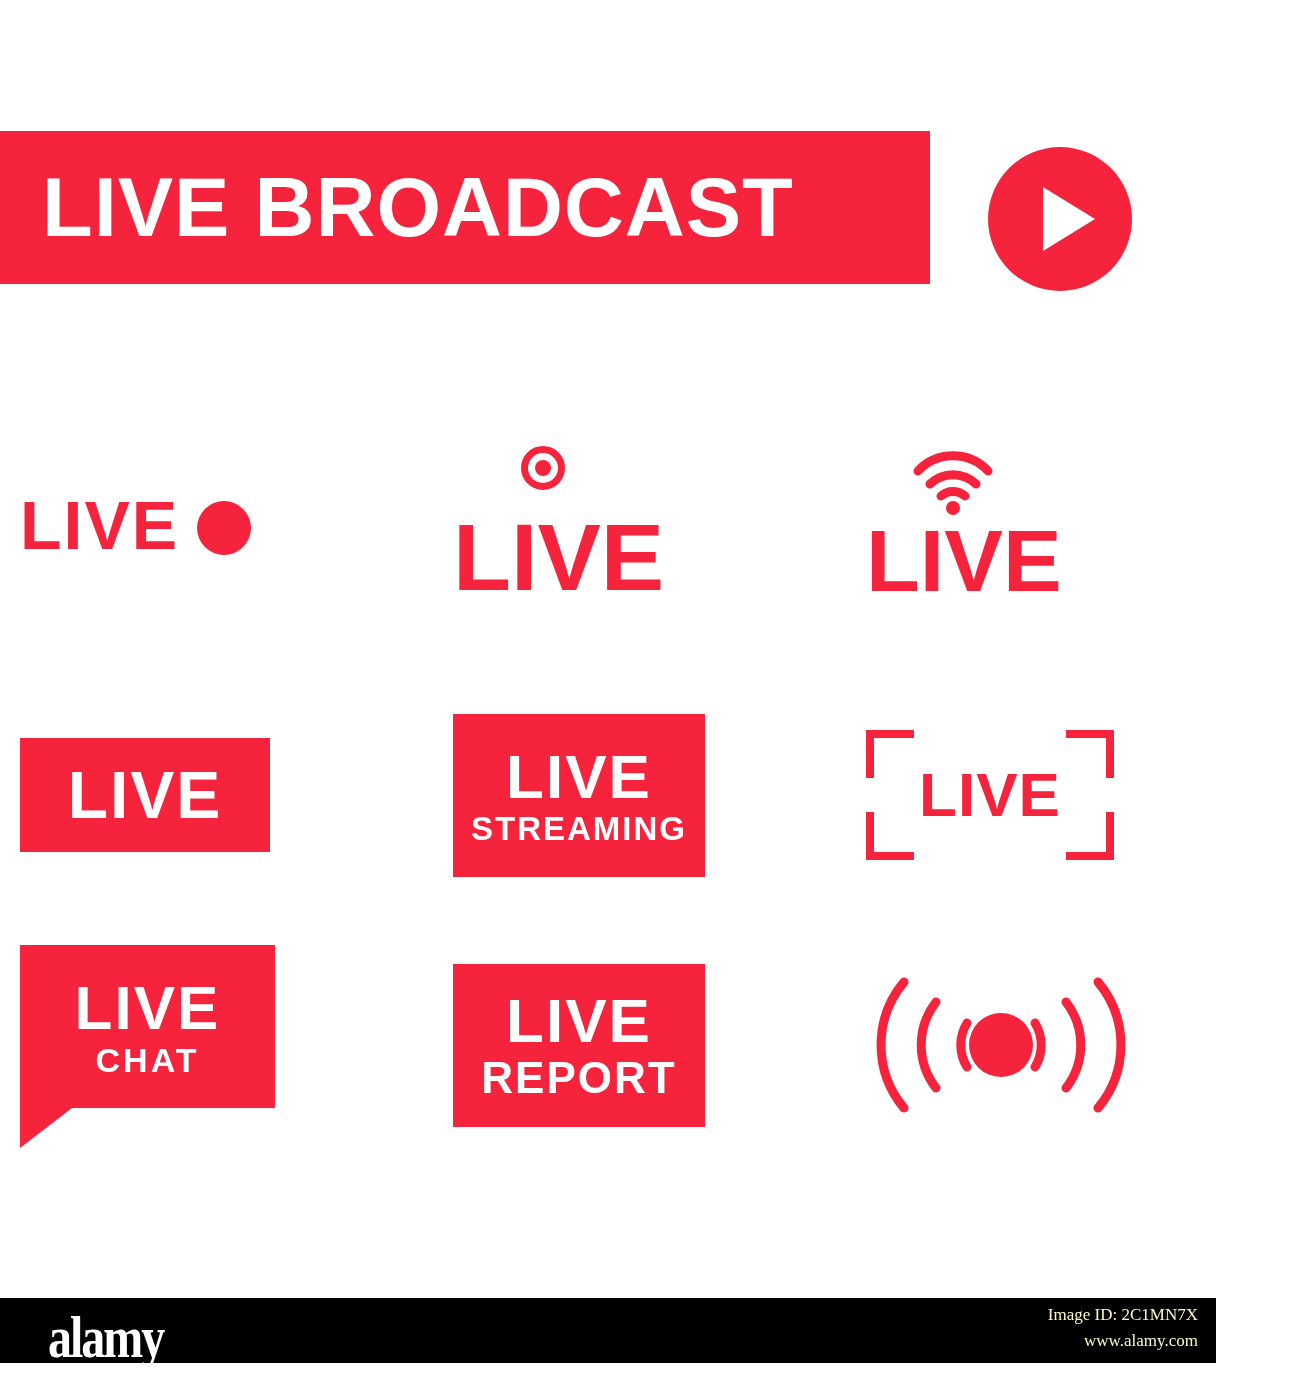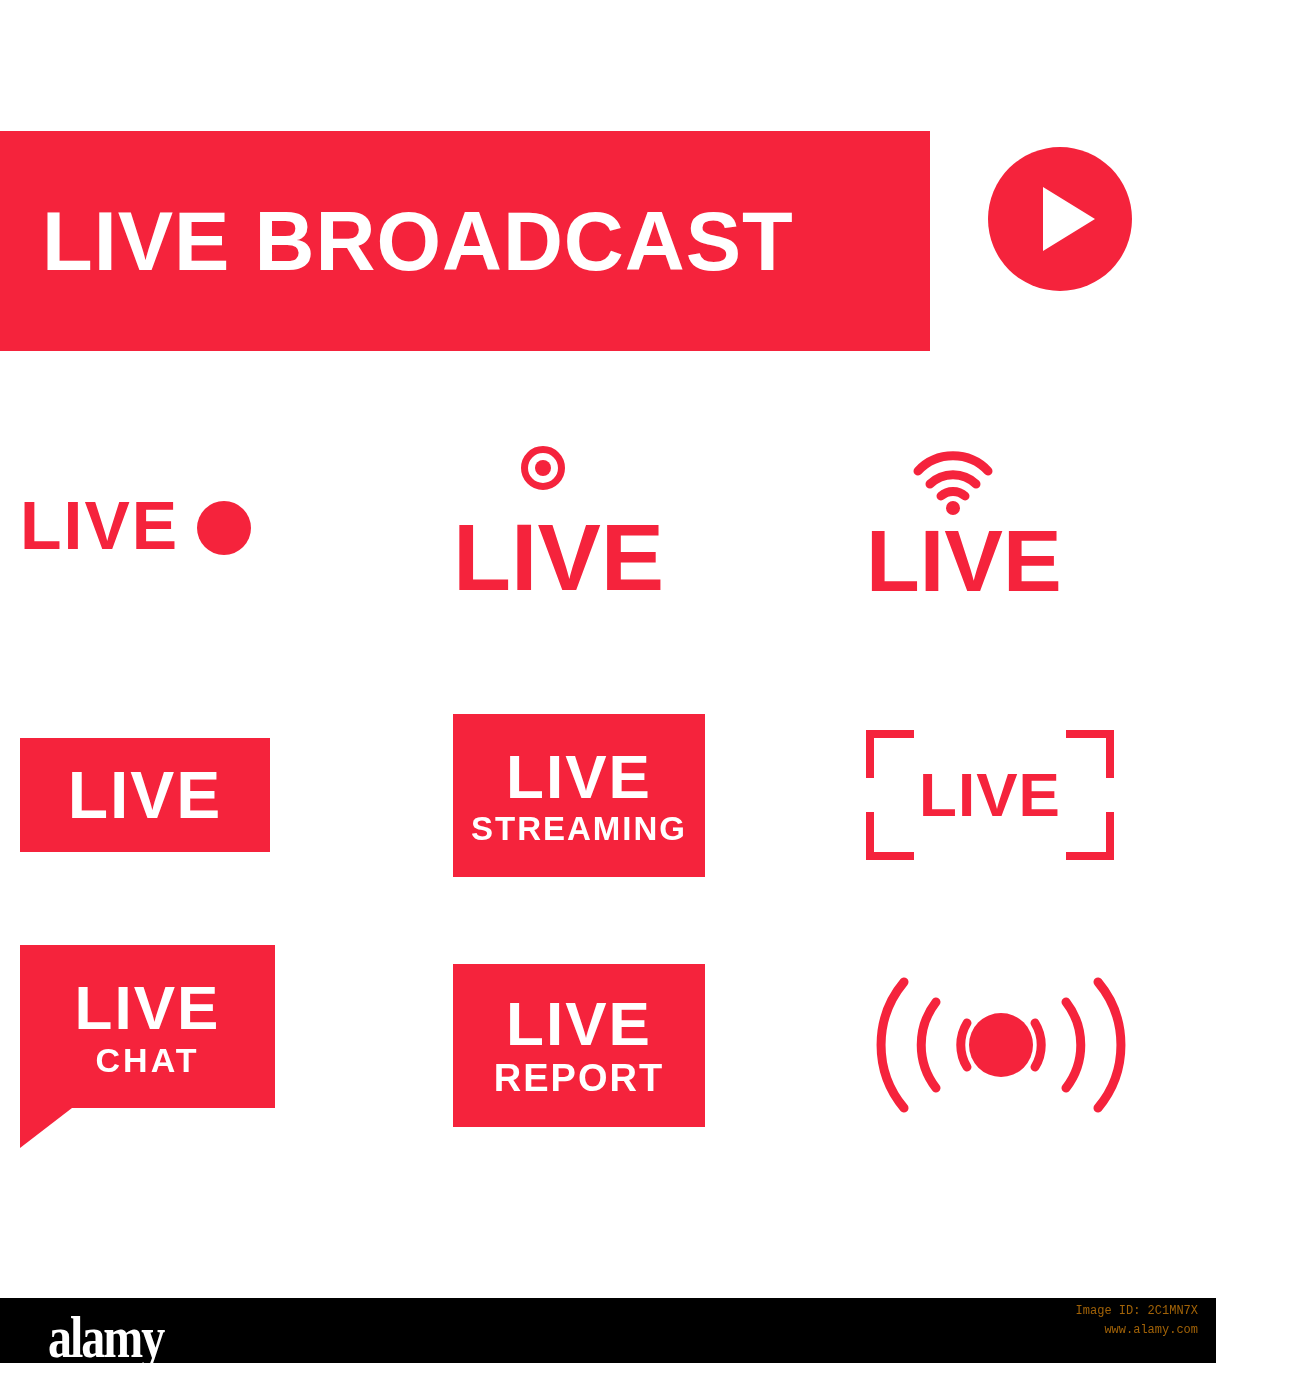--- a/index.html
+++ b/index.html
@@ -22,21 +22,21 @@
     height: 1390px;
     background: #ffffff;
   }
 
   
   .banner {
     position: absolute;
     left: 0;
     top: 131px;
     width: 930px;
-    height: 220px;
+    height: 153px;
     background: #f5233c;
     display: flex;
     align-items: center;
   }
   .banner-text {
     color: #ffffff;
     font-size: 83px;
     font-weight: 700;
     letter-spacing: 1px;
     margin-left: 42px;
@@ -224,21 +224,21 @@
     border-right: 52px solid transparent;
   }
 
   
   .b-box-report {
     width: 252px;
     height: 163px;
     gap: 4px;
   }
   .b-box-report .main { font-size: 62px; letter-spacing: 2px; }
-  .b-box-report .sub  { font-size: 38px; letter-spacing: 2px; }
+  .b-box-report .sub  { font-size: 44px; letter-spacing: 2px; }
 
   
   .b-waves { width: 270px; height: 170px; }
 
   
   .footer {
     position: absolute;
     left: 0;
     top: 1298px;
     width: 1216px;
@@ -255,24 +255,24 @@
     font-family: "Liberation Serif", serif;
     letter-spacing: -2px;
     transform: scaleY(1.25);
     transform-origin: left top;
   }
   .footer-right {
     position: absolute;
     right: 18px;
     top: 4px;
     text-align: right;
-    color: #a16207;
-    font-size: 12px;
+    color: #fef9c3;
+    font-size: 17px;
     line-height: 1.55;
-    font-family: Liberation Mono, monospace;
+    font-family: Liberation Serif, serif;
   }
 </style>
 </head>
 <body>
 
 <div class="stage">
 
   <div class="banner">
     <div class="banner-text">LIVE BROADCAST</div>
   </div>

